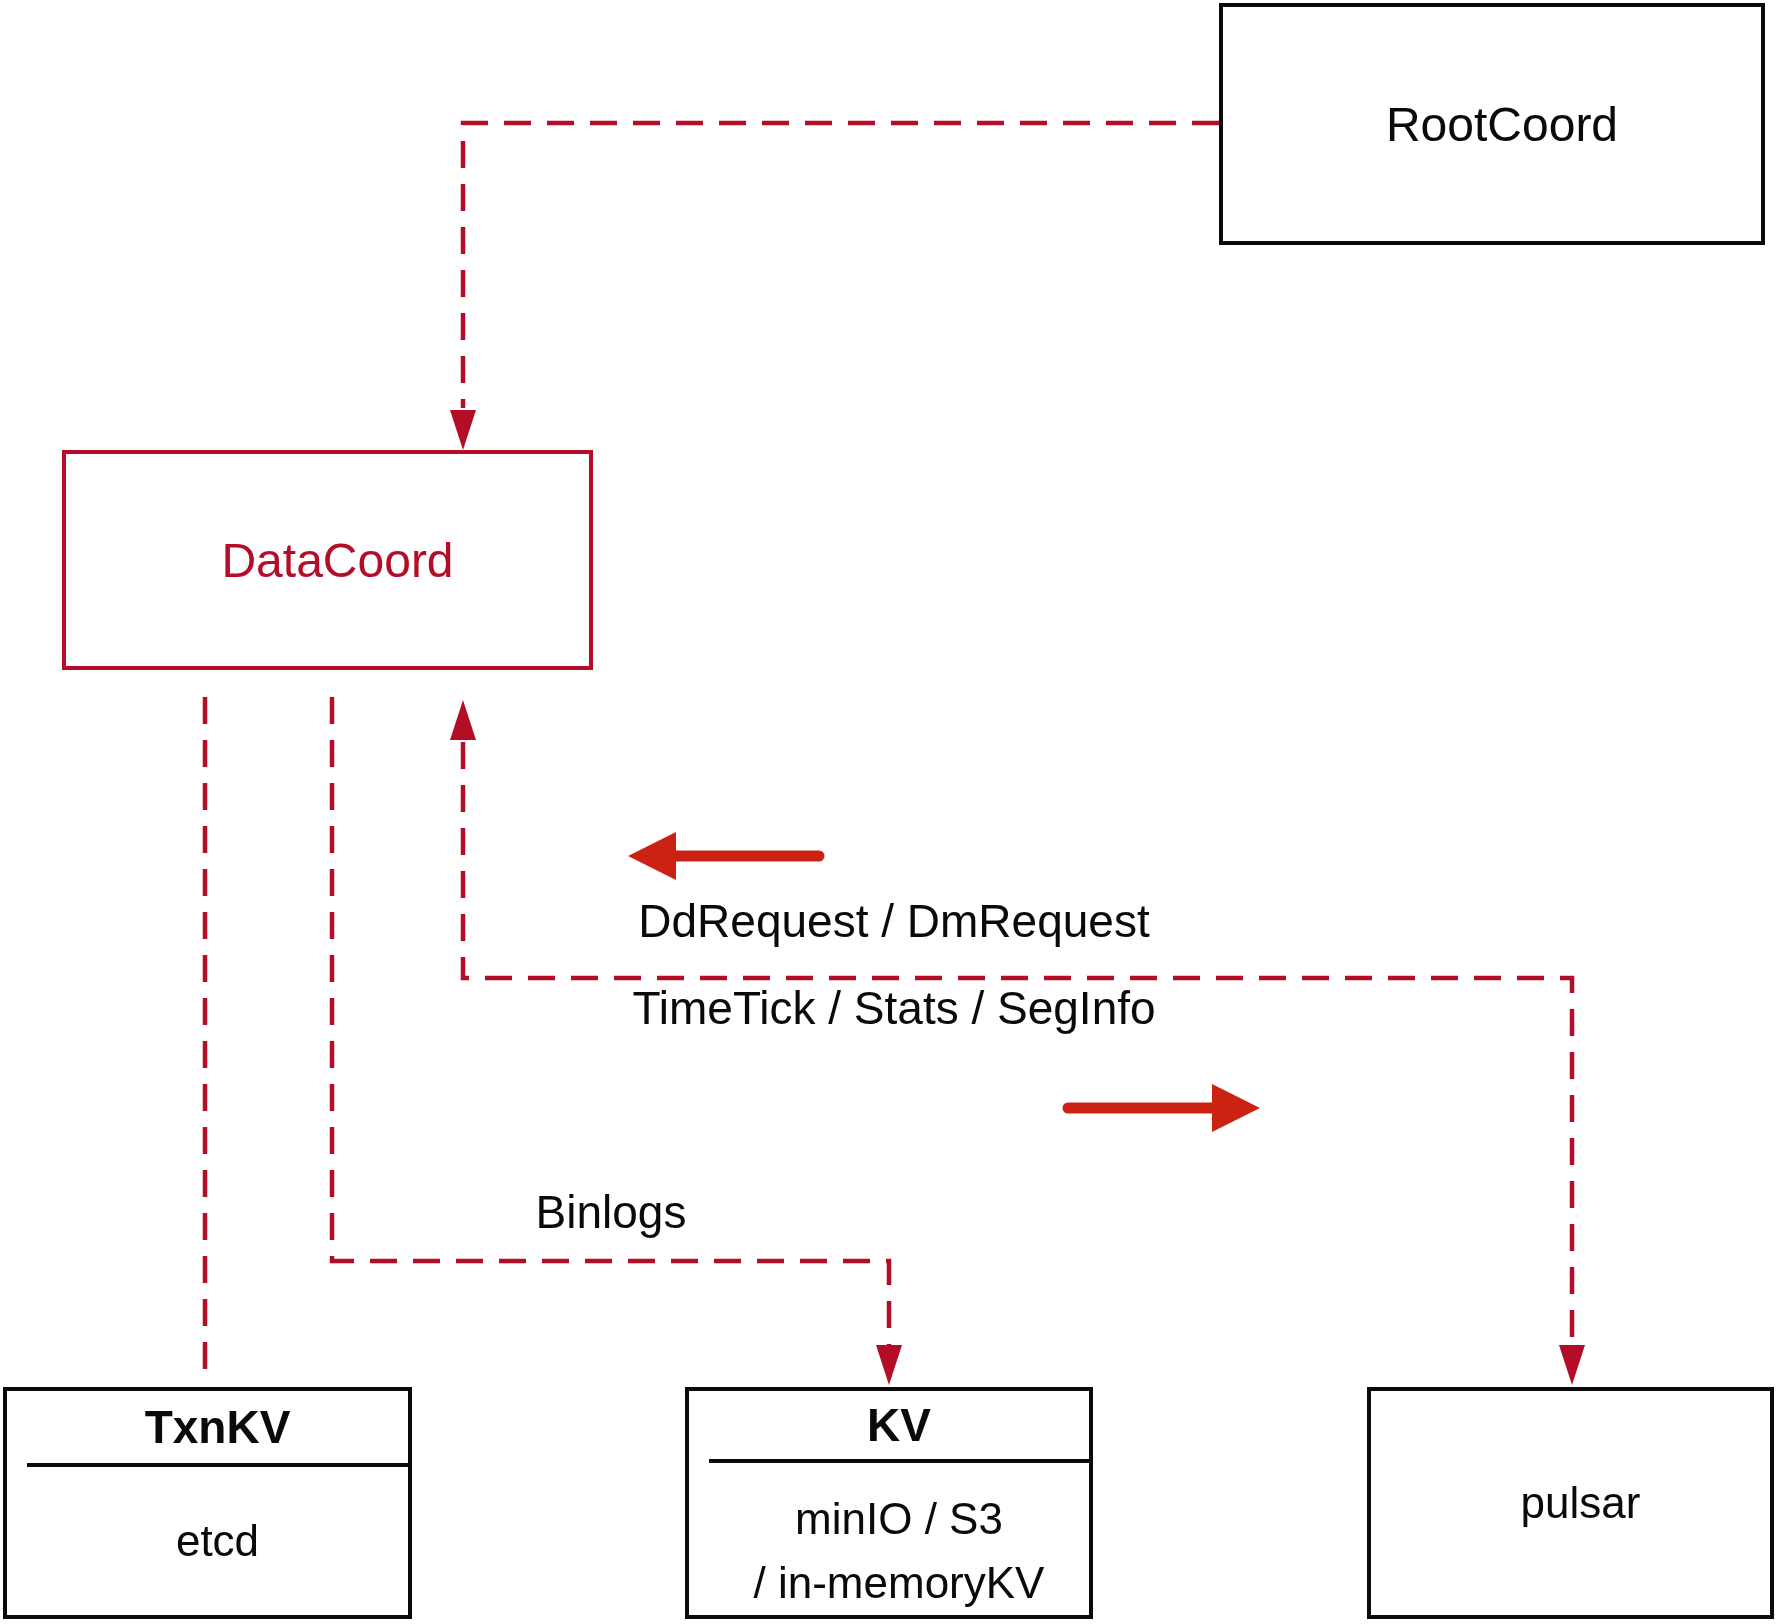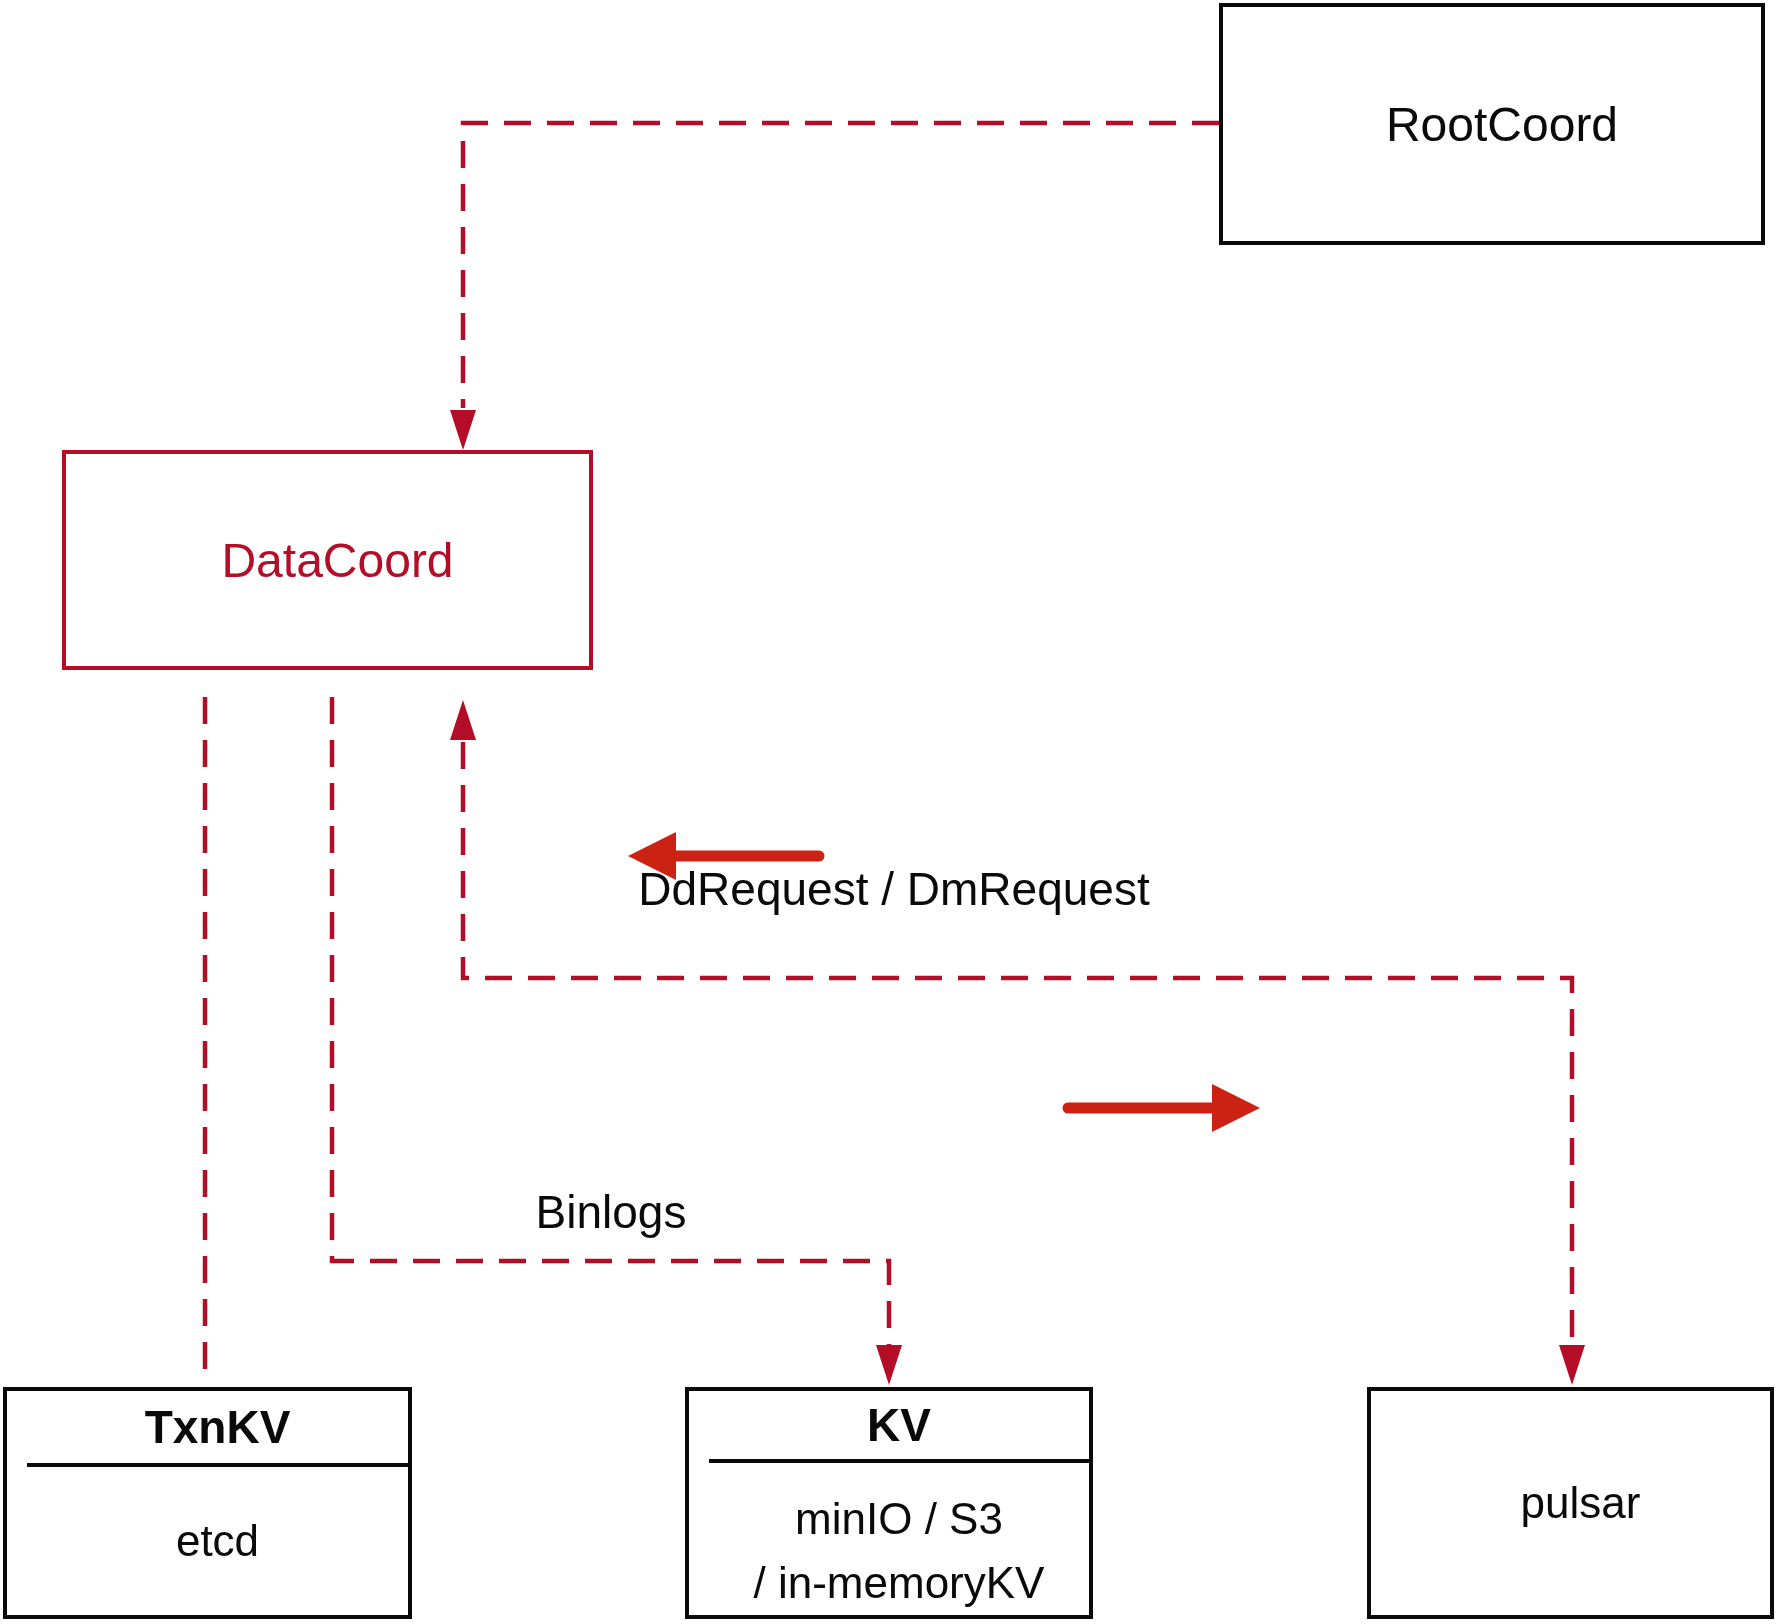--- a/index.html
+++ b/index.html
@@ -97,21 +97,21 @@
     text-align: center;
   }
   .edge-label {
     position: absolute;
     transform: translate(-50%, -50%);
     font-size: 46px;
     white-space: nowrap;
     color: var(--black, #0a0a0a);
   }
   #label-schema-id   { left: 744px; top: 85px;  }
-  #label-dd-request  { left: 894px; top: 889px; }
+  #label-dd-request  { left: 894px; top: 921px; }
   #label-timetick    { left: 894px; top: 1008px;}
   #label-binlogs     { left: 572px; top: 1212px; margin-left: 39px;}
 </style>
 </head>
 <body>
 
 <div id="canvas">
 
   <svg id="connector-layer" viewBox="0 0 1781 1624" xmlns="http://www.w3.org/2000/svg">
 
@@ -157,15 +157,16 @@
     </div>
   </div>
 
   <div class="node table-node" id="node-msgstream">
     <div class="node-body">
       <span>pulsar</span>
     </div>
   </div>
 
   <div class="edge-label" id="label-dd-request">DdRequest / DmRequest</div>
+  <div class="edge-label" id="label-timetick">TimeTick / Stats / SegInfo</div>
   <div class="edge-label" id="label-binlogs">Binlogs</div>
 
 </div>
 
 </body></html>

